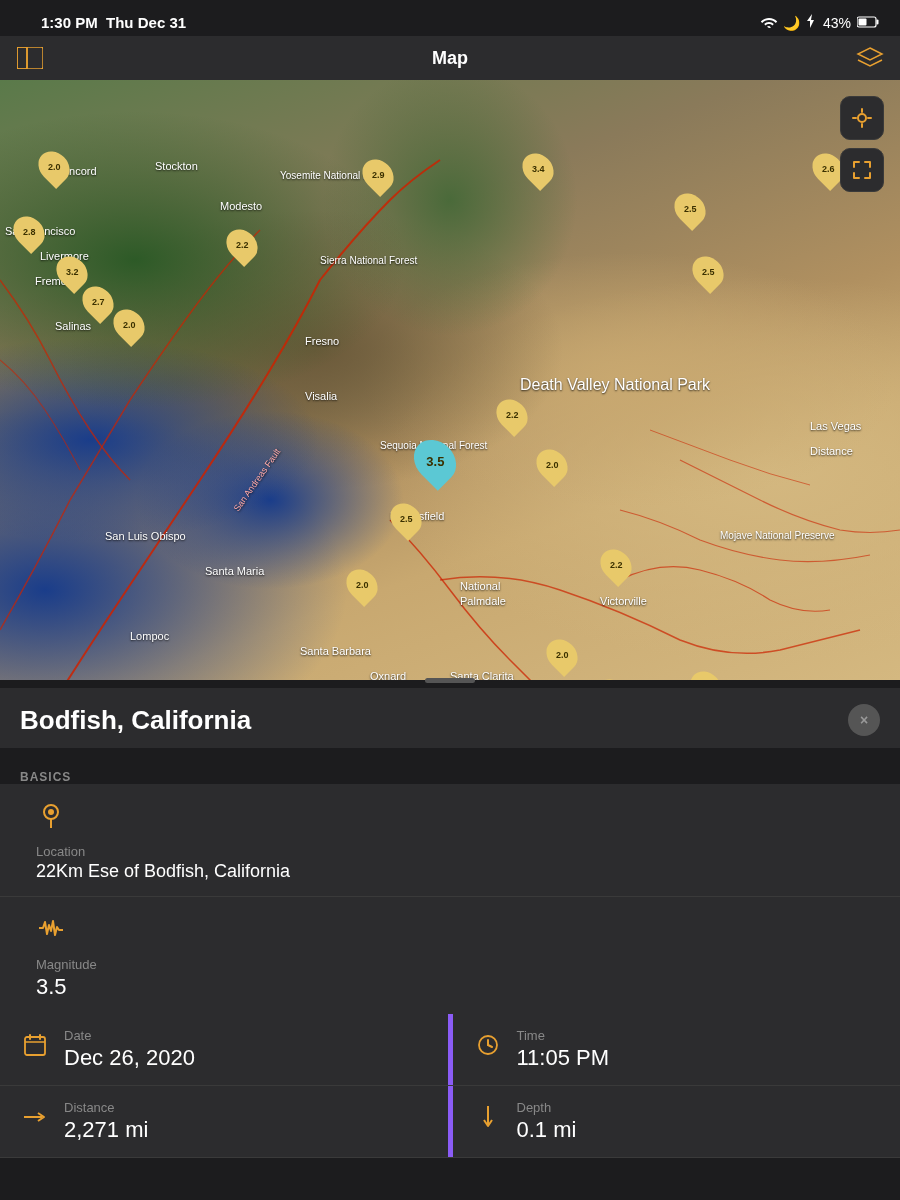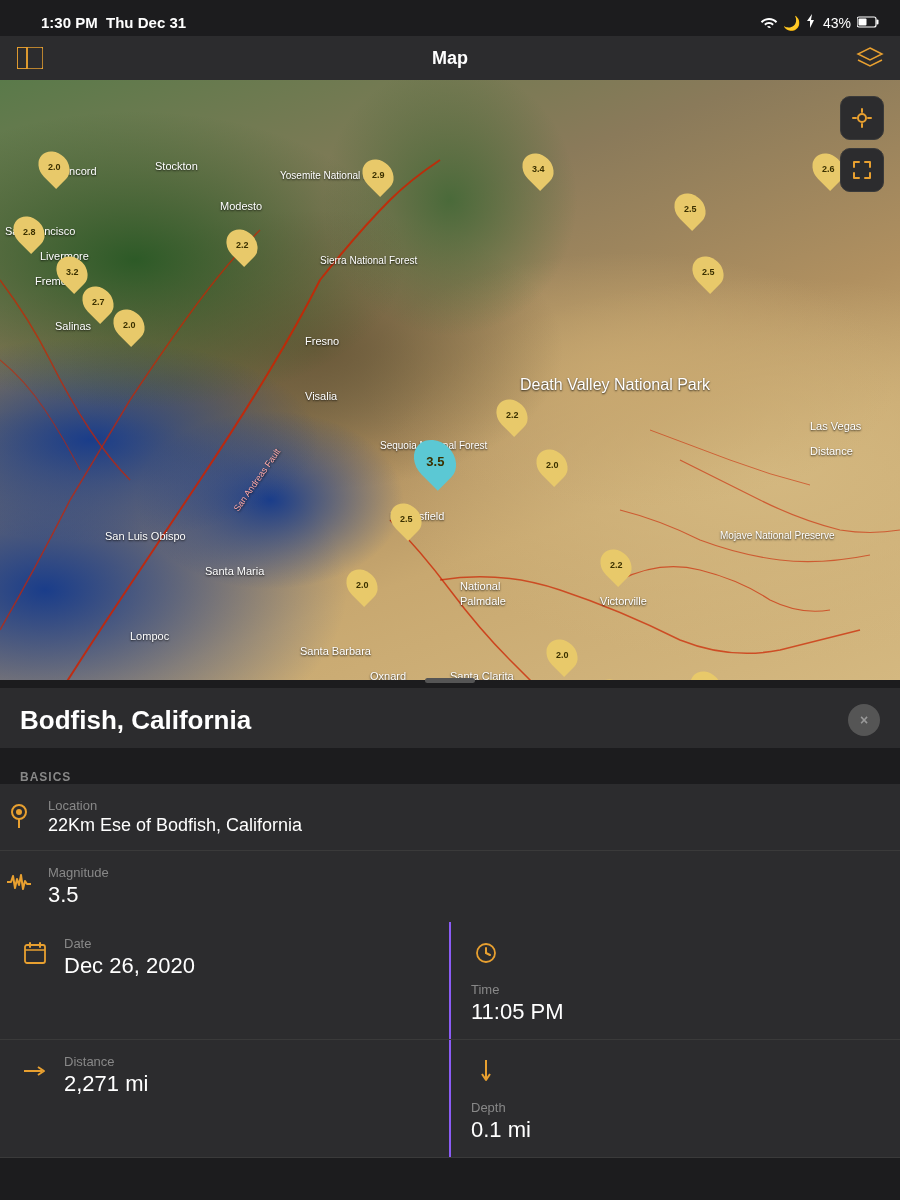--- a/index.html
+++ b/index.html
@@ -221,23 +221,24 @@
       letter-spacing: 1px;
       text-transform: uppercase;
     }
 
     .info-rows {
       background: #2c2c2e;
     }
     .info-row {
       display: flex;
       align-items: flex-start;
-      padding: 14px 4px;
+      padding: 14px 36px;
       border-bottom: 1px solid #3a3a3a;
       gap: 14px;
+      flex-direction: column;
     }
     .info-row:last-child {
       border-bottom: none;
     }
     .info-icon {
       width: 30px;
       height: 30px;
       display: flex;
       align-items: center;
       justify-content: center;
@@ -266,22 +267,21 @@
       border-bottom: 1px solid #3a3a3a;
     }
     .info-half {
       flex: 1;
       display: flex;
       align-items: flex-start;
       padding: 14px 20px;
       gap: 14px;
     }
     .info-half + .info-half {
-      border-left: 2px solid #8b5cf6;
-      flex-direction: column;
+      border-left: 5px solid #8b5cf6;
     }
 
     
     #ad-banner {
       position: absolute;
       bottom: 0;
       left: 0; right: 0;
       height: 80px;
       background: #f0f0f0;
       display: flex;

